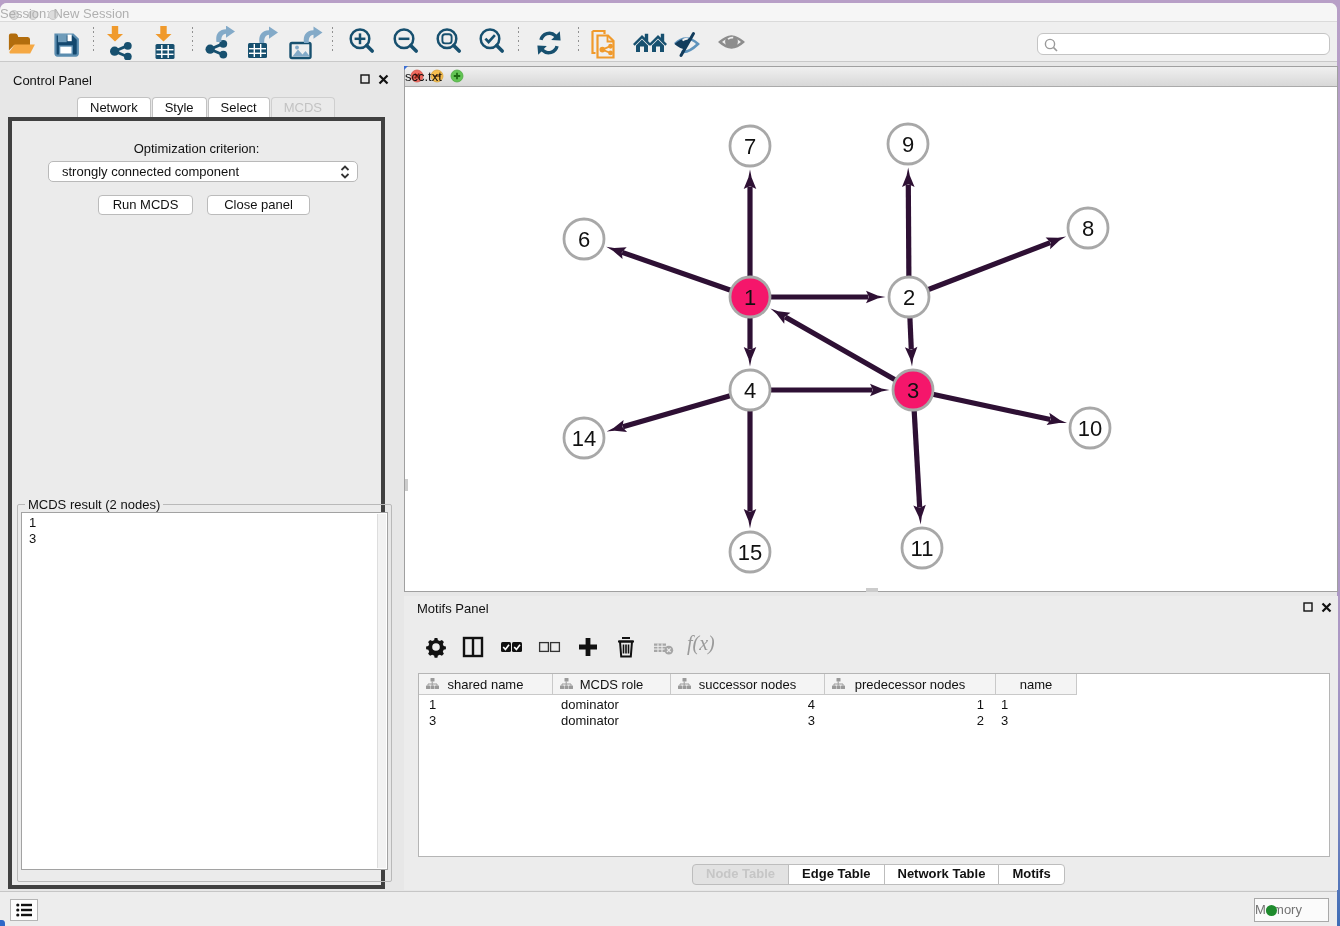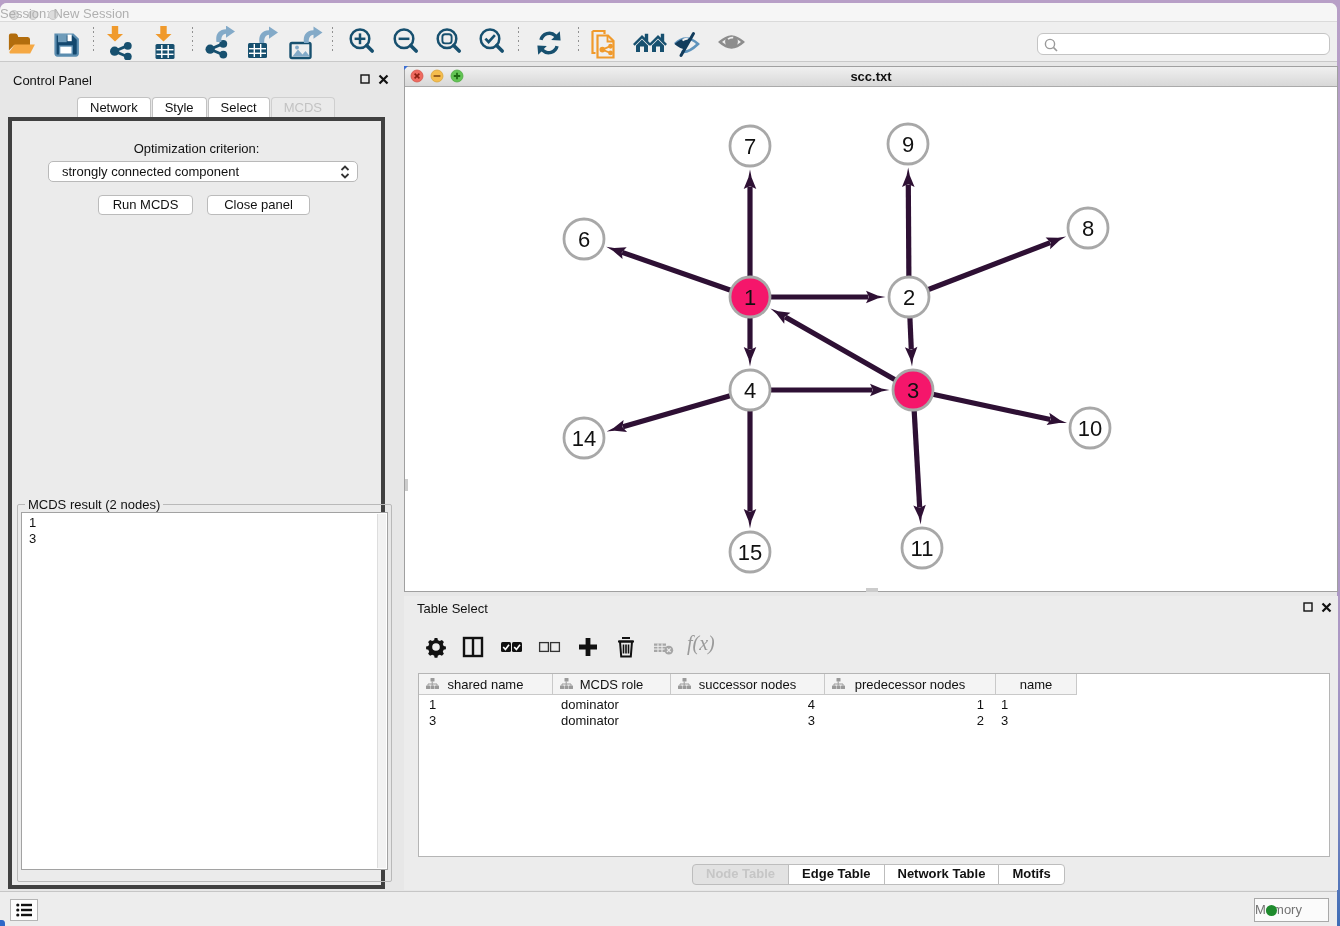--- a/index.html
+++ b/index.html
@@ -23,21 +23,21 @@
 #dropdown { position:absolute; left:36px; top:40px; width:310px; height:21px; background:#fff; border:1px solid #b9b9b9; border-radius:5px; font-size:13px; line-height:19px; padding-left:13px; color:#111; }
 #dd-ch { position:absolute; right:6px; top:2px; }
 .btn { position:absolute; top:74px; height:20px; background:#fff; border:1px solid #bbb; border-radius:4px; font-size:13px; text-align:center; line-height:18px; color:#111; }
 #fieldset { position:absolute; left:5px; top:383px; width:375px; height:378px; border:1px solid #b9b9b9; border-radius:2px; }
 #legend { position:absolute; left:7px; top:-8px; background:#ebebeb; padding:0 3px; font-size:13px; color:#111; }
 #resultbox { position:absolute; left:3px; top:7px; width:367px; height:358px; background:#fff; border:1px solid #a2a2a2; font-size:13px; color:#111; line-height:16px; padding:2px 0 0 7px; }
 #resultbox .sb { position:absolute; right:1px; top:1px; bottom:1px; width:9px; background:#f2f2f2; border-left:1px solid #ddd; }
 
 #net { position:absolute; left:404px; top:63px; width:934px; height:526px; background:#fff; border:1px solid #a0a0a0; }
 #net-tb { position:absolute; left:0; top:0; width:100%; height:20px; background:linear-gradient(#f0f0f0,#d8d8d8); border-bottom:1px solid #aaa; }
-#net-title { position:absolute; width:100%; top:2px; text-align:center; font-size:13px; font-weight:bold; color:#111; }
+#net-title { position:absolute; width:100%; top:2px; text-align:left; font-size:13px; font-weight:normal; color:#111; }
 #corner { position:absolute; left:-1px; top:-1px; width:0; height:0; border-top:4px solid #3b6fd4; border-right:4px solid transparent; }
 .nub1 { position:absolute; left:0px; top:412px; width:3px; height:12px; background:#ccc; }
 .nub2 { position:absolute; left:461px; top:521px; width:12px; height:4px; background:#ccc; }
 
 #tpanel { position:absolute; left:404px; top:593px; width:934px; height:294px; background:#ececec; }
 #tpanel-h { position:absolute; left:13px; top:5px; font-size:13px; color:#111; }
 .tpi { position:absolute; top:39px; left:0; }
 .fx { position:absolute; left:283px; top:36px; font-size:20px; font-style:italic; color:#9a9a9a; font-family:"Liberation Serif",serif; }
 #ttable { position:absolute; left:14px; top:77px; width:912px; height:184px; background:#fff; border:1px solid #b5b5b5; }
 #thead { position:absolute; left:0; top:0; height:21px; display:flex; font-size:13px; color:#111; }
@@ -297,21 +297,21 @@
         <circle cx="922" cy="548" r="20" fill="#ffffff" stroke="#a8a8a8" stroke-width="2.8"></circle>
         <text x="922" y="555.5" text-anchor="middle" font-size="22" fill="#111">11</text>
         <circle cx="584" cy="438" r="20" fill="#ffffff" stroke="#a8a8a8" stroke-width="2.8"></circle>
         <text x="584" y="445.5" text-anchor="middle" font-size="22" fill="#111">14</text>
         <circle cx="750" cy="552" r="20" fill="#ffffff" stroke="#a8a8a8" stroke-width="2.8"></circle>
         <text x="750" y="559.5" text-anchor="middle" font-size="22" fill="#111">15</text>
       </svg>
   </div>
 
   <div id="tpanel">
-    <div id="tpanel-h">Table Select</div>
+    <div id="tpanel-h">Motifs Panel</div>
     <svg class="winbtns" style="left:899px;top:6px" width="11" height="11" viewBox="0 0 11 11">
         <rect x="1" y="1" width="8" height="8" fill="none" stroke="#111" stroke-width="1.4"></rect>
       </svg>
     <svg class="winbtns" style="left:917px;top:6px" width="11" height="11" viewBox="0 0 11 11">
         <path d="M1.5 1.5 l8 8 M9.5 1.5 l-8 8" stroke="#111" stroke-width="2.2"></path>
       </svg>
     <svg class="tpi" style="left:20px" width="24" height="24" viewBox="0 0 24 24">
         <path fill="#111" d="M12 8.2 a3.8 3.8 0 1 0 0 7.6 a3.8 3.8 0 0 0 0 -7.6 z M10.6 3 h2.8 l.5 2.3 a7 7 0 0 1 1.9 .8 l2.1 -1.1 2 2 -1.1 2.1 a7 7 0 0 1 .8 1.9 l2.3 .5 v2.8 l-2.3 .5 a7 7 0 0 1 -.8 1.9 l1.1 2.1 -2 2 -2.1 -1.1 a7 7 0 0 1 -1.9 .8 l-.5 2.3 h-2.8 l-.5 -2.3 a7 7 0 0 1 -1.9 -.8 l-2.1 1.1 -2 -2 1.1 -2.1 a7 7 0 0 1 -.8 -1.9 l-2.3 -.5 v-2.8 l2.3 -.5 a7 7 0 0 1 .8 -1.9 L4.1 7 l2 -2 2.1 1.1 a7 7 0 0 1 1.9 -.8 z"></path>
       </svg>
       <svg class="tpi" style="left:57px" width="24" height="24" viewBox="0 0 24 24">

